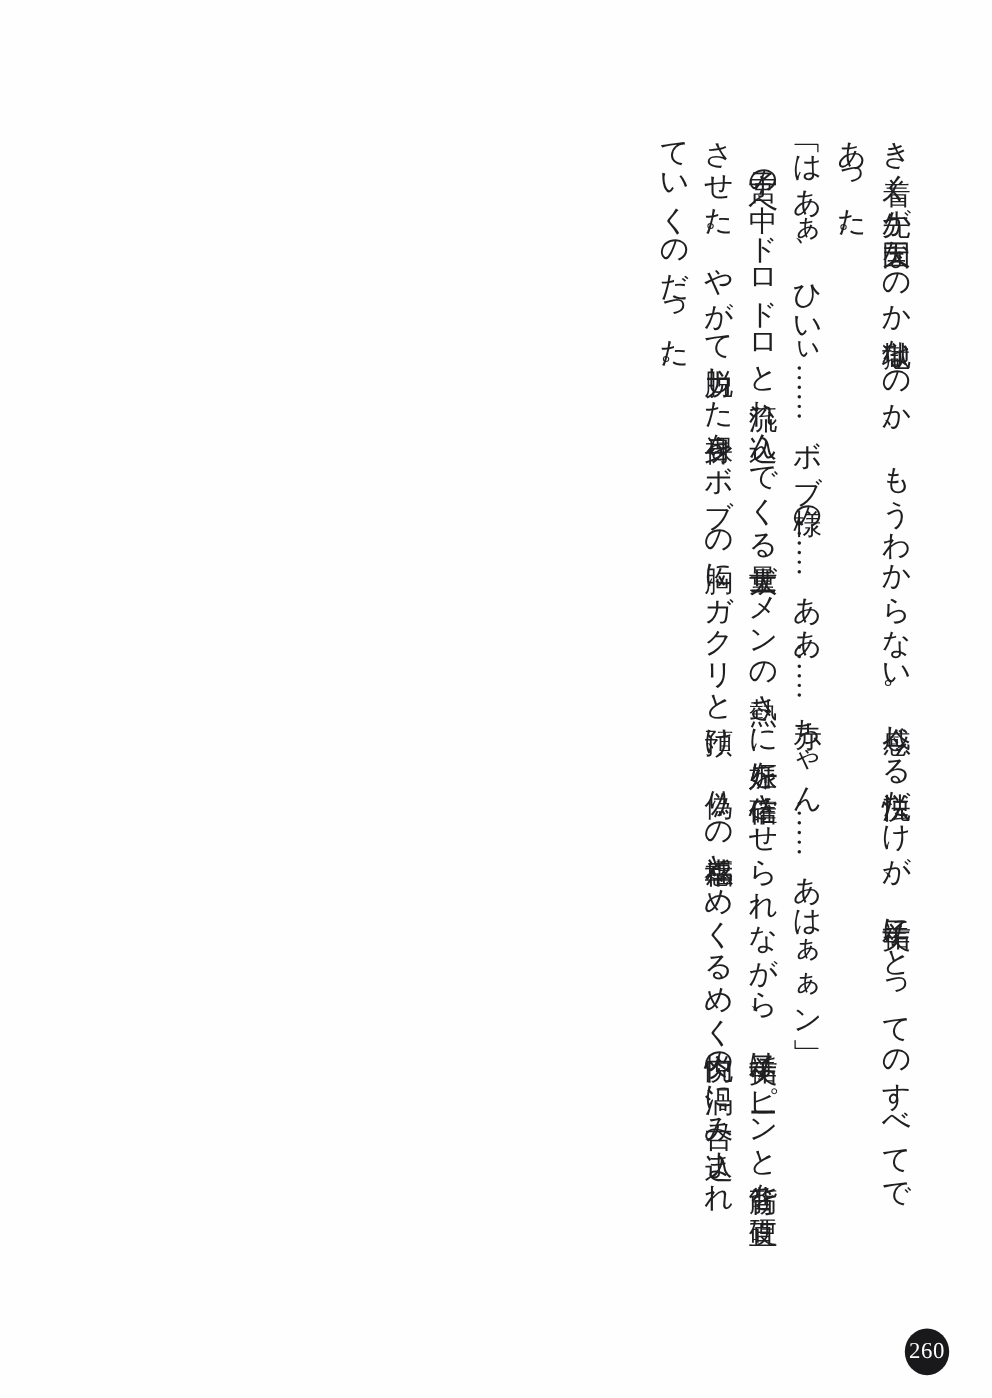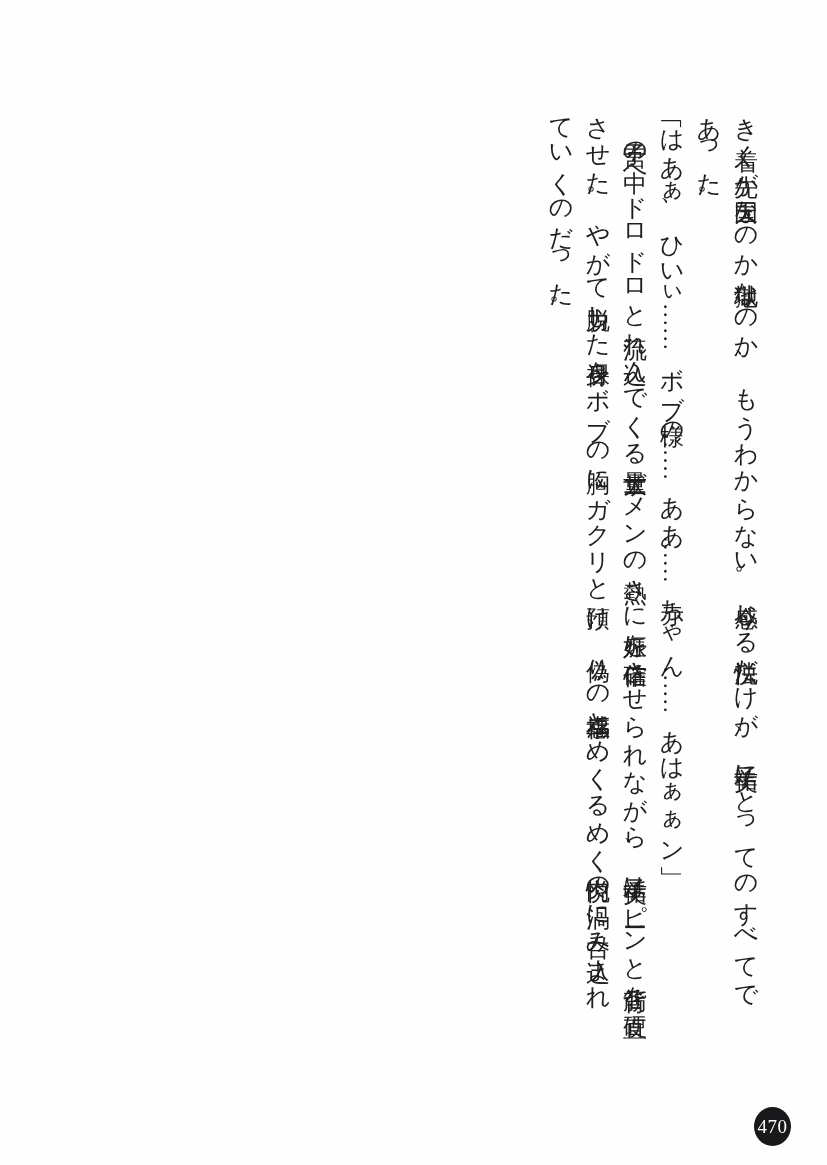--- a/index.html
+++ b/index.html
@@ -53,16 +53,16 @@
 
 <div class="page">
 
   <div class="text-block">
     <p class="para">き着く先が天国なのか地獄なのか、もうわからない。今感じる法悦だけが、祐美子にとってのすべてであった。</p>
     <p class="para indent-half">「はあぁ、ひいぃ……ボブ様の……ああ……赤ちゃん……あはぁぁン」</p>
     <p class="para indent-full">子宮の中へドロドロと流れ込んでくる大量ザーメンの熱さに妊娠を確信させられながら、祐美子はピーンと背筋を硬直させた。やがて脱力した裸身をボブの胸にガクリと預け、偽りの幸福感とめくるめく肉悦の渦に呑み込まれていくのだった。</p>
   </div>
 
   <div class="page-number-badge">
-    <span>470</span>
+    <span>260</span>
   </div>
 
 </div>
 
 </body></html>

